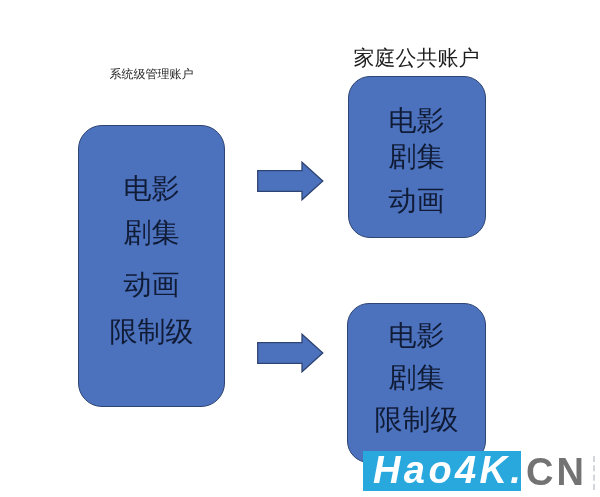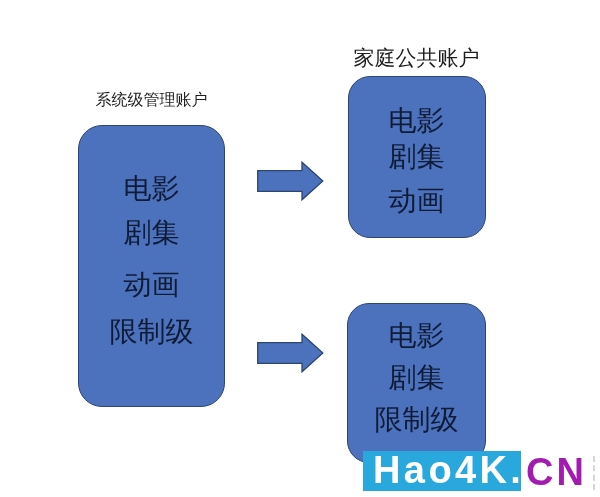--- a/index.html
+++ b/index.html
@@ -53,37 +53,38 @@
     font-weight: bold;
     font-size: 38px;
     line-height: 38px;
     letter-spacing: 3.4px;
     white-space: nowrap;
   }
   #wm-brand {
     left: 373px;
     top: 450.5px;
     color: #ffffff;
+    font-style: italic;
   }
   #wm-suffix {
     left: 526px;
     top: 453px;
     letter-spacing: 3px;
   }
   #edge-dashes {
     position: absolute;
     left: 593px;
     top: 456px;
     height: 34px;
     width: 0;
     border-left: 2px dashed #d2d7dd;
   }
 
   
-  #title-admin  { left: 78px;  top: 62px;  width: 147px; font-size: 16px; line-height: 24px; margin-top: 26px; }
+  #title-admin  { left: 78px;  top: 62px;  width: 147px; font-size: 12px; line-height: 24px; }
   #box-admin    { left: 78px;  top: 125px; width: 147px; height: 281.5px; border-radius: 24px; }
   #admin-item-0 { left: 78px;  top: 178px; width: 147px; }
   #admin-item-1 { left: 78px;  top: 222px; width: 147px; }
   #admin-item-2 { left: 78px;  top: 274px; width: 147px; }
   #admin-item-3 { left: 78px;  top: 321px; width: 147px; }
 
   #title-family  { left: 347px; top: 46px; width: 139px; font-size: 21px; line-height: 24px; }
   #box-family    { left: 347.6px; top: 76px; width: 138px; height: 162.3px; border-radius: 22px; }
   #family-item-0 { left: 347.6px; top: 110px; width: 138px; }
   #family-item-1 { left: 347.6px; top: 146px; width: 138px; }
@@ -123,16 +124,16 @@
 
   <svg class="arrow" id="arrow-top" width="67" height="40" viewBox="0 0 67 40">
     <polygon points="0.7,9.6 45,9.6 45,1.2 65.8,20 45,38.8 45,30.4 0.7,30.4" stroke="#2e4472" stroke-width="1.3" stroke-linejoin="miter" fill="#4C72BE"></polygon>
   </svg>
   <svg class="arrow" id="arrow-bottom" width="67" height="40" viewBox="0 0 67 40">
     <polygon points="0.7,9.6 45,9.6 45,1.2 65.8,20 45,38.8 45,30.4 0.7,30.4" stroke="#2e4472" stroke-width="1.3" stroke-linejoin="miter" fill="#4C72BE"></polygon>
   </svg>
 
   <div id="wm-box" style="background-color: rgb(41, 168, 222);"></div>
   <div class="wm-text" id="wm-brand" style="color: rgb(255, 255, 255);">Hao4K.</div>
-  <div class="wm-text" id="wm-suffix" style="color: #a21caf;">CN</div>
+  <div class="wm-text" id="wm-suffix" style="color: #737373;">CN</div>
   <div id="edge-dashes"></div>
 
 </div>
 
 </body></html>

